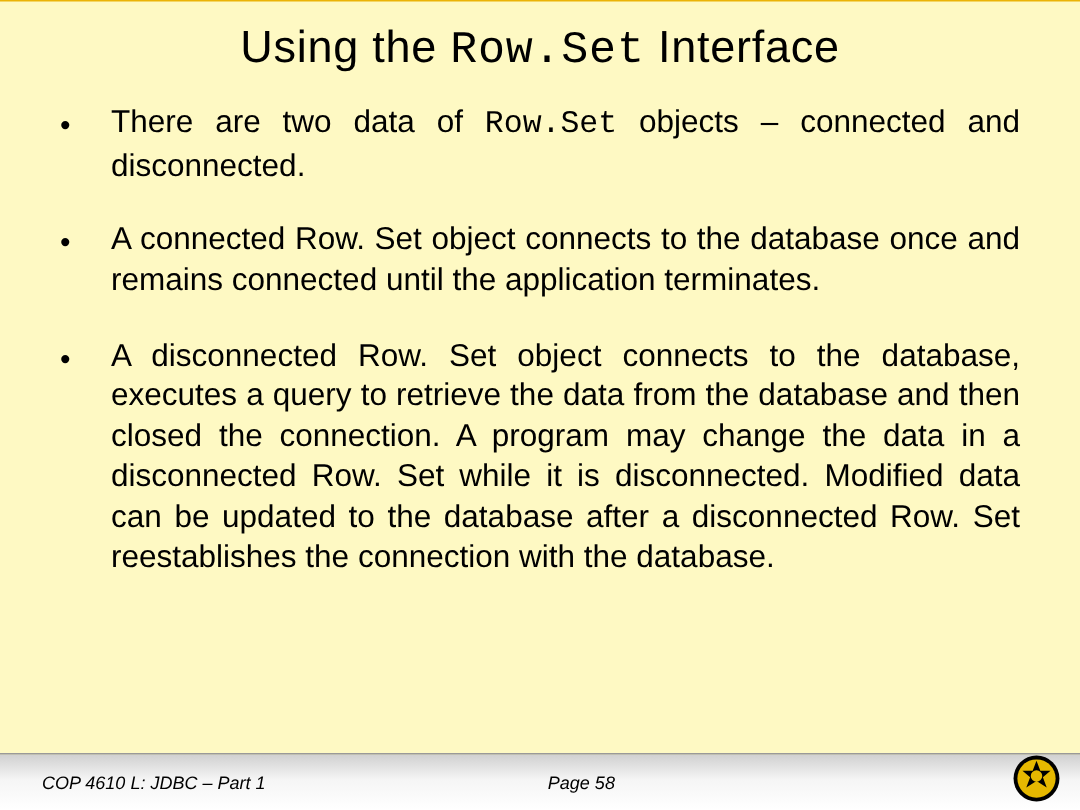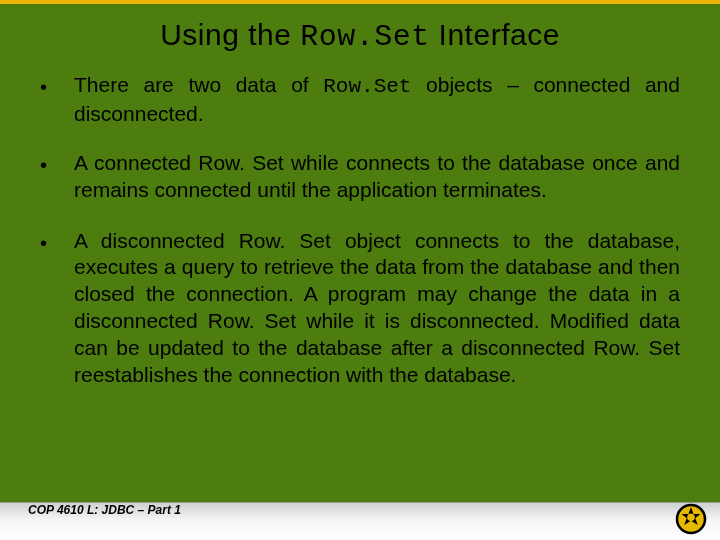--- a/index.html
+++ b/index.html
@@ -5,23 +5,23 @@
   * { margin: 0; padding: 0; box-sizing: border-box; }
   html, body { width: 720px; height: 540px; overflow: hidden; }
   body {
     font-family: Arial, Helvetica, sans-serif;
     background: #ffffff;
     position: relative;
   }
   .slide {
     width: 720px;
     height: 540px;
-    background: #4d7c0f;
+    background: #fef9c3;
     position: relative;
-    border-top: 4px solid #eab308;
+    border-top: 1px solid #eab308;
   }
   .title {
     text-align: center;
     font-size: 30px;
     font-weight: 400;
     color: #000;
     padding: 14px 20px 10px 20px;
     letter-spacing: 0.5px;
   }
   .title .mono { font-family: "Courier New", Courier, monospace; }
@@ -45,22 +45,23 @@
   }
   .bullet .txt { flex: 1; text-align: justify; }
   .bullet .mono { font-family: "Courier New", Courier, monospace; }
   .footer {
     position: absolute;
     left: 0; right: 0; bottom: 0;
     height: 38px;
     background: linear-gradient(to bottom, #d0d0d0 0%, #f5f5f5 45%, #ffffff 100%);
     border-top: 1px solid #999;
     display: flex;
+    align-items: center;
     font-size: 12px;
-    font-weight: bold;
+    font-weight: normal;
     font-style: italic;
     color: #000;
     gap: 24px;
   }
   .footer-left { flex: 0 0 37%; padding-left: 28px; }
   .footer-center { flex: 0 0 27%; text-align: center; }
   .footer-right { flex: 1; text-align: left; padding-left: 30px; }
   .logo {
     position: absolute;
     right: 12px;
@@ -84,35 +85,36 @@
     <div class="bullet">
       <div class="dot">•</div>
       <div class="txt">
         <span>There are two data of </span><span class="mono">Row.Set</span><span> objects – connected and disconnected.</span>
       </div>
     </div>
 
     <div class="bullet">
       <div class="dot">•</div>
       <div class="txt">
-        <span>A connected Row. Set while connects to the database once and remains connected until the application terminates.</span><span class="mono"></span><span></span>
+        <span>A connected Row. Set object connects to the database once and remains connected until the application terminates.</span><span class="mono"></span><span></span>
       </div>
     </div>
 
     <div class="bullet">
       <div class="dot">•</div>
       <div class="txt">
         <span>A disconnected Row. Set object connects to the database, executes a query to retrieve the data from the database and then closed the connection.  A program may change the data in a disconnected Row. Set while it is disconnected.  Modified data can be updated to the database after a disconnected Row. Set reestablishes the connection with the database.</span><span class="mono"></span><span></span>
       </div>
     </div>
 
   </div>
 
   <div class="footer">
     <div class="footer-left">COP 4610 L: JDBC – Part 1</div>
+    <div class="footer-center">Page 58</div>
   </div>
 
   <div class="logo">
     <svg viewBox="0 0 40 40">
       <circle cx="20" cy="20" r="18" fill="#000"></circle>
       <circle cx="20" cy="20" r="15" fill="#e6b800"></circle>
       <path d="M20 6 L23 14 L31 14 L25 19 L28 27 L20 22 L12 27 L15 19 L9 14 L17 14 Z" fill="#000"></path>
       <circle cx="20" cy="18" r="4.5" fill="#e6b800"></circle>
     </svg>
   </div>

